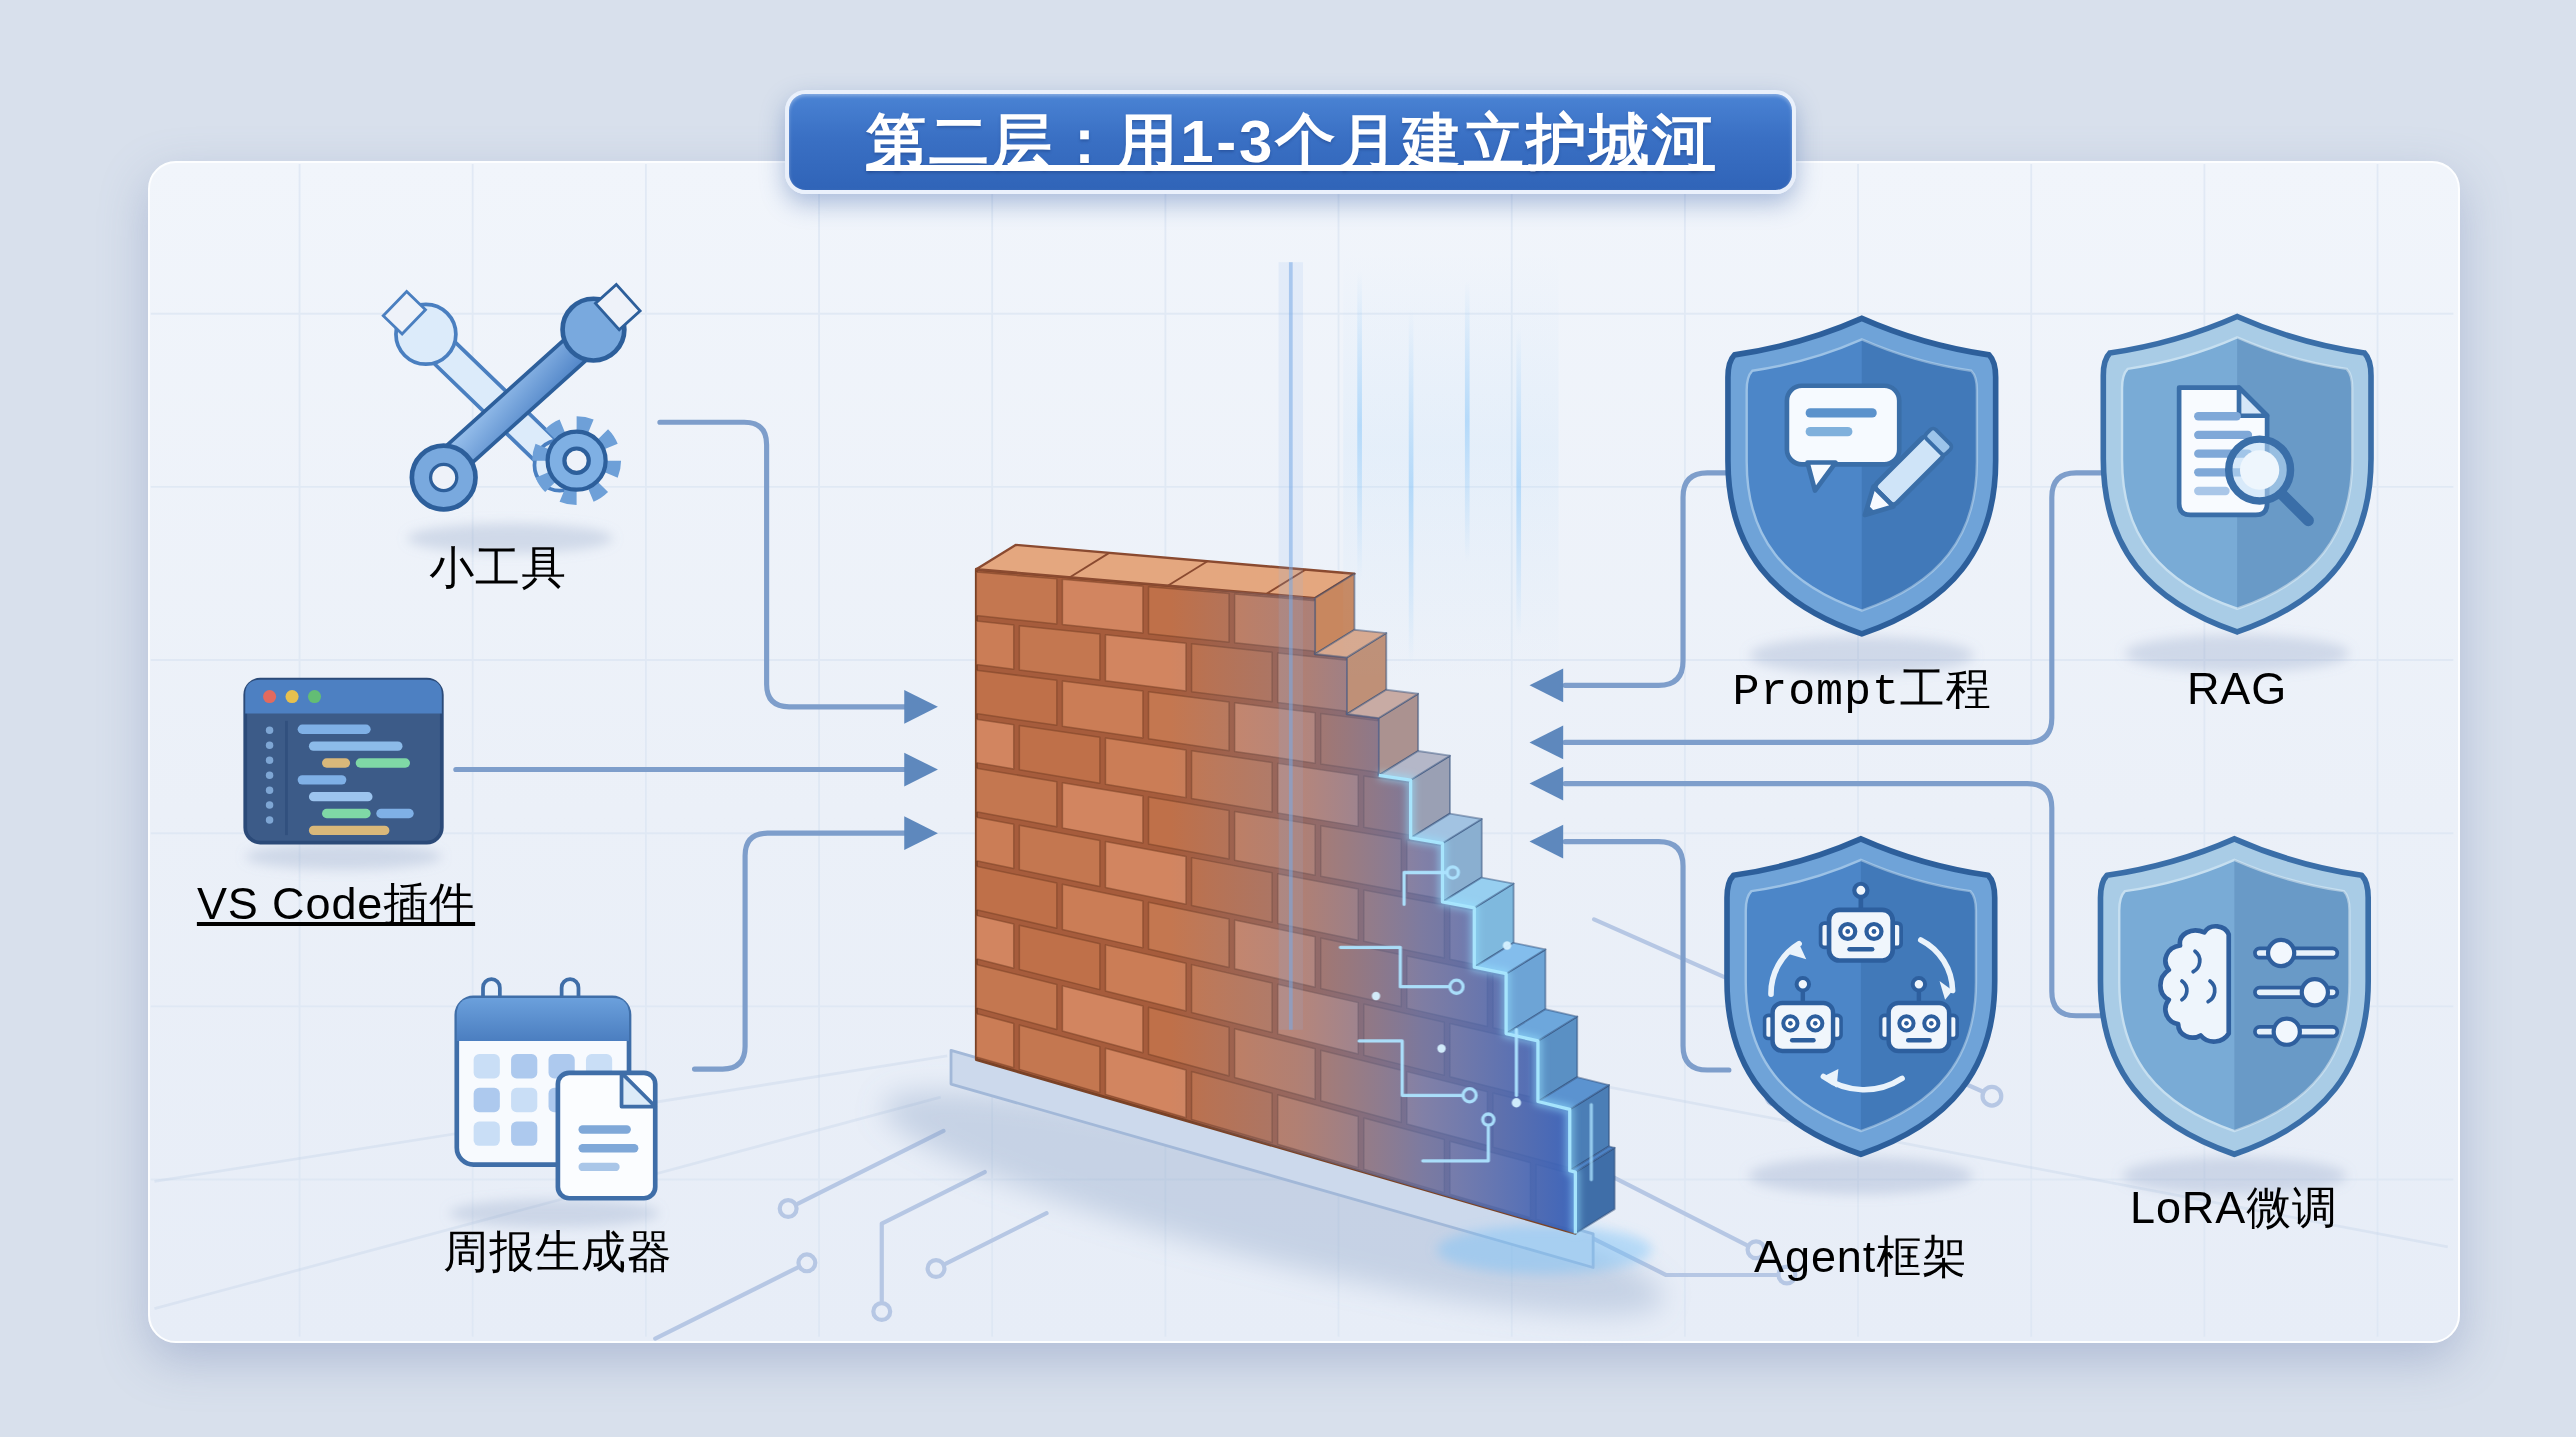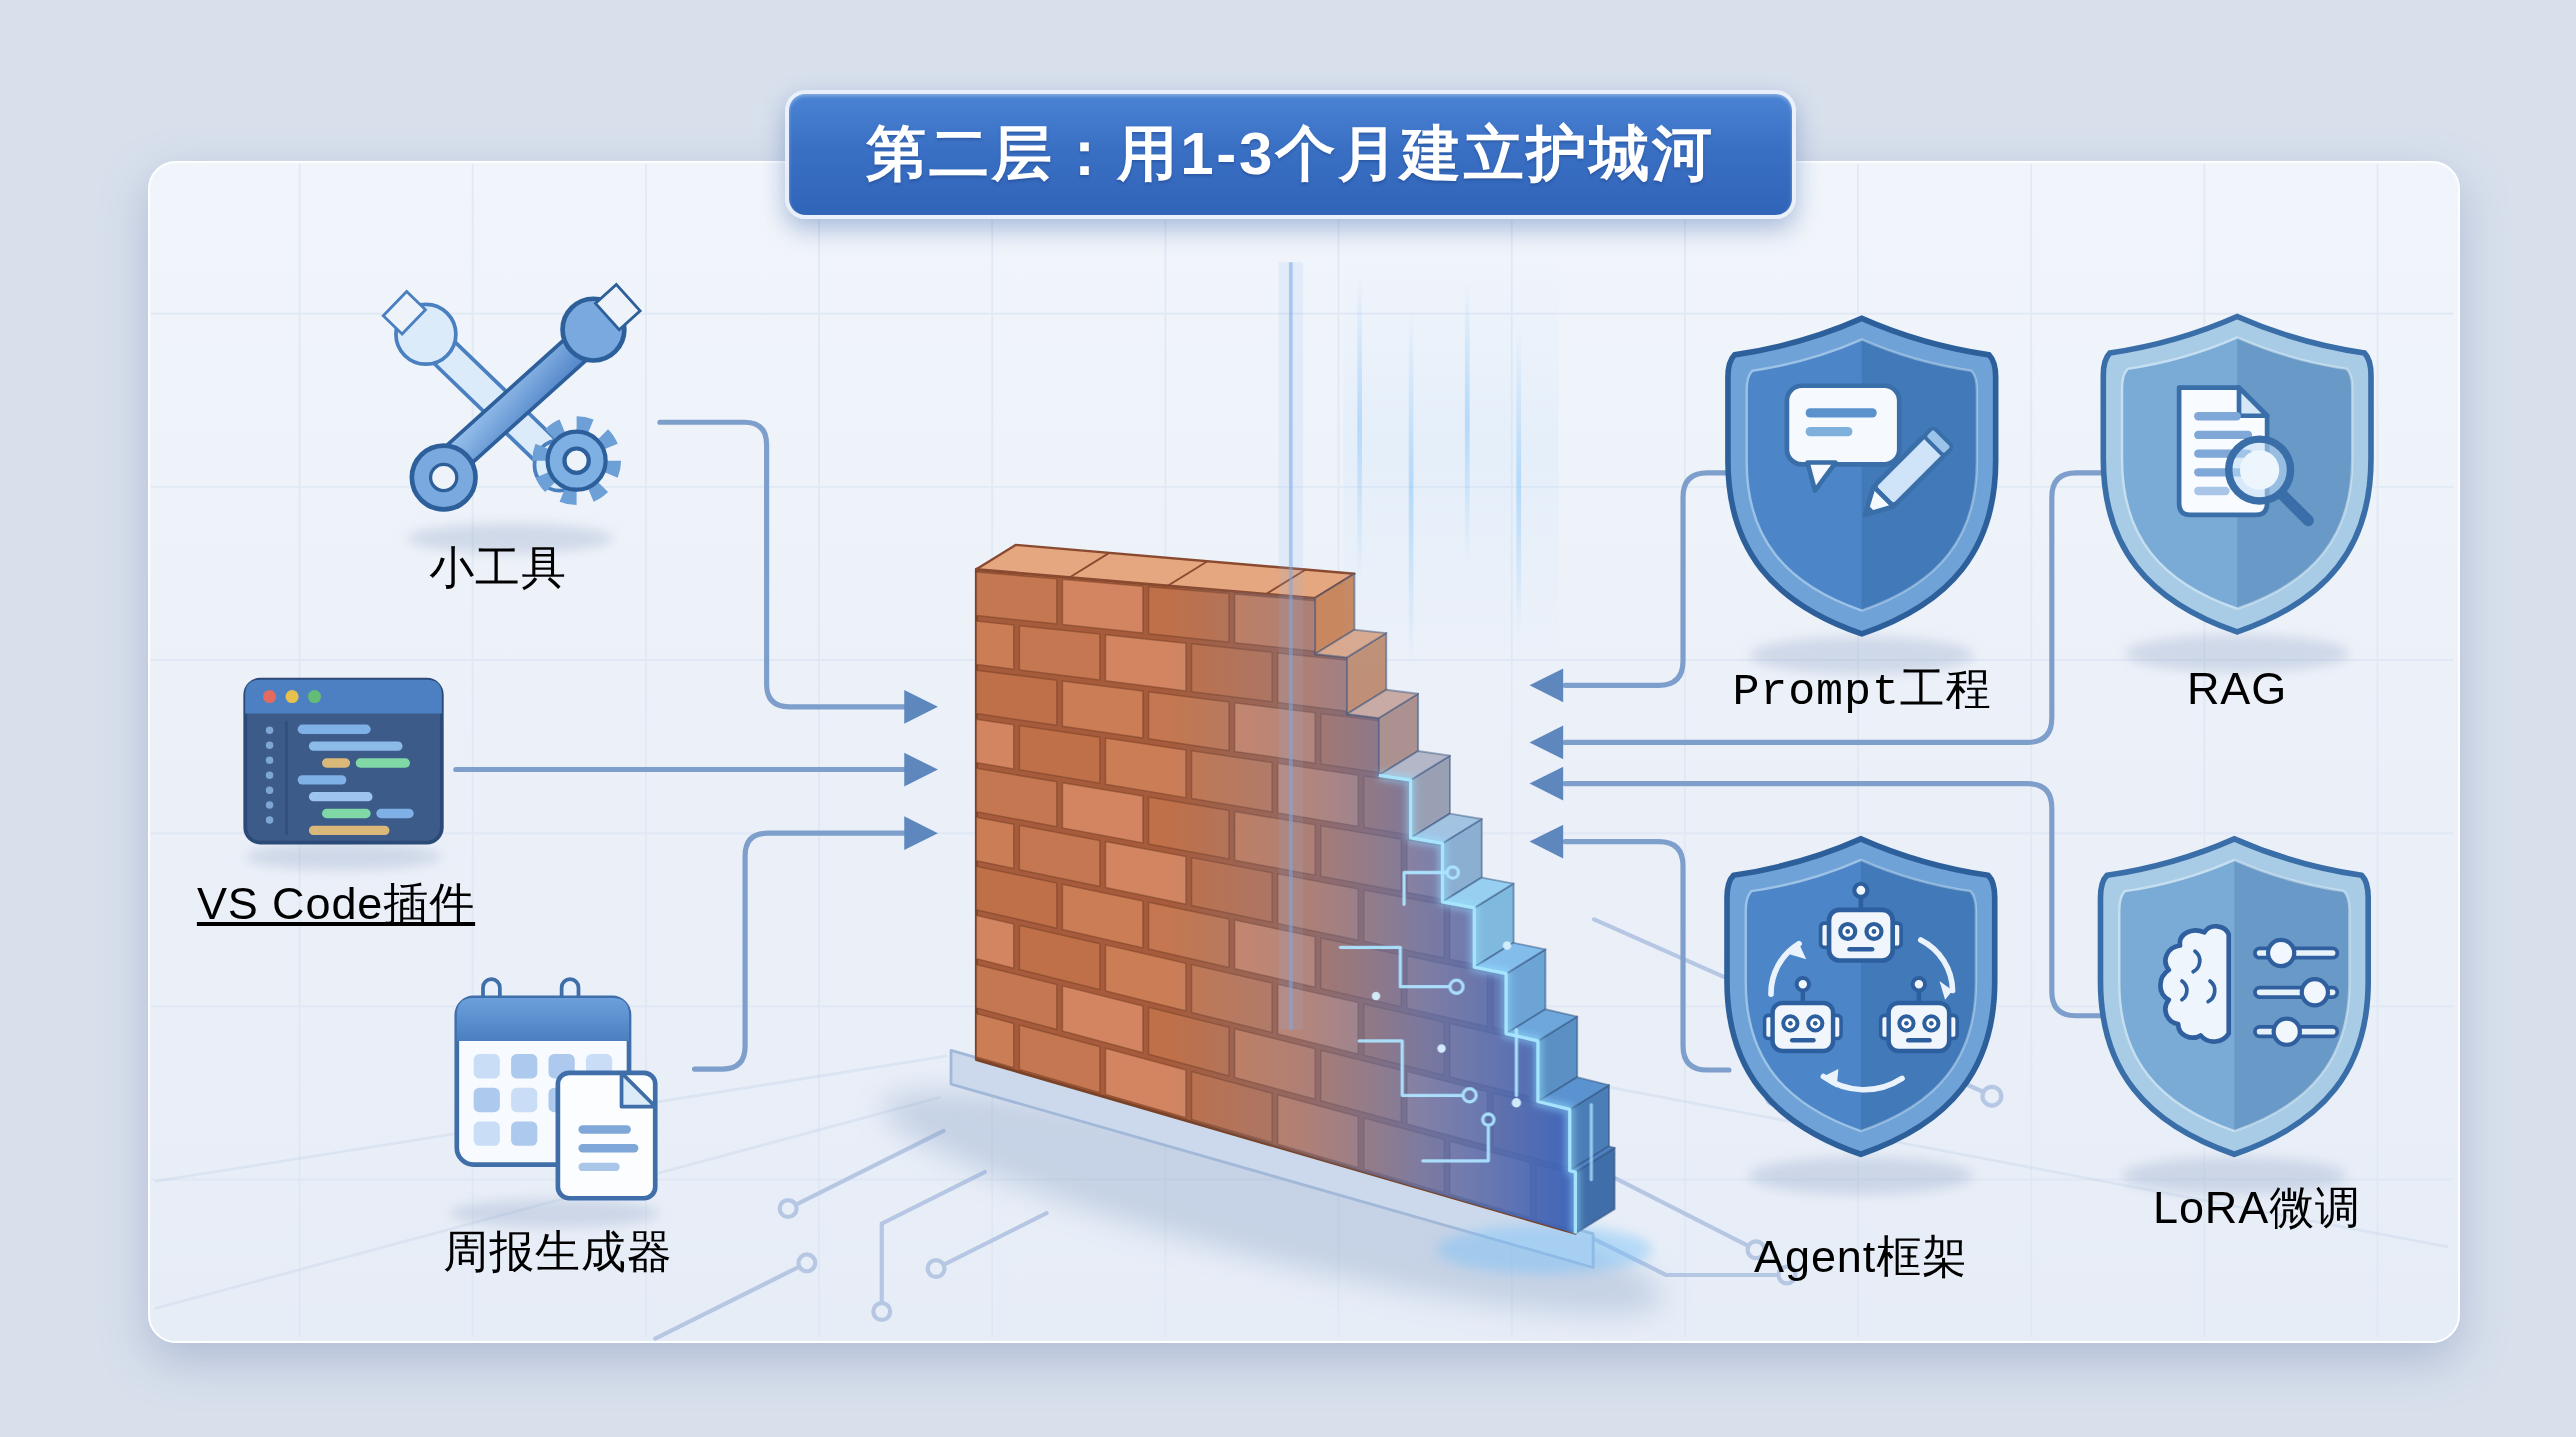--- a/index.html
+++ b/index.html
@@ -2,28 +2,28 @@
 <html style="font-size:15px"><head>
 <meta charset="utf-8">
 <style>
   html,body{margin:0;padding:0;background:#d8e0ec;}
   body{width:2576px;height:1438px;position:relative;overflow:hidden;
        font-family:"Liberation Sans","DejaVu Sans",sans-serif;}
   .panel{position:absolute;left:148px;top:161px;width:2308px;height:1178px;
          border-radius:28px;background:linear-gradient(180deg,#f1f5fb 0%,#ebf0f8 55%,#e7edf7 100%);
          border:2.8px solid #fdfeff;box-shadow:0 17px 47px rgba(110,130,175,0.38);}
   svg.scene{position:absolute;left:0;top:0;width:2576px;height:1438px;}
-  .title-badge{position:absolute;left:785px;top:90px;width:1011px;height:129px;
+  .title-badge{position:absolute;left:785px;top:90px;width:1011px;height:104px;
          box-sizing:border-box;border-radius:20.6px;
          background:linear-gradient(180deg,#4a83d4 0%,#3a70c4 45%,#3064b8 100%);
          border:4.7px solid rgba(248,251,255,0.92);
          box-shadow:0 9.4px 24px rgba(60,100,170,0.40), inset 0 1.9px 3.7px rgba(255,255,255,0.35);
          display:flex;align-items:center;justify-content:center;
          color:#ffffff;font-size:60px;font-weight:700;letter-spacing:2.8px;
-         text-shadow:0 1.9px 2.8px rgba(20,50,110,0.35);white-space:nowrap;}
+         text-shadow:0 1.9px 2.8px rgba(20,50,110,0.35);white-space:nowrap;text-decoration:underline;}
   .lbl{position:absolute;transform:translate(-50%,-50%);color:#000000;
        font-size:45px;font-weight:500;white-space:nowrap;letter-spacing:0.9px;}
 </style>
 </head>
 <body>
 
 <div class="panel"></div>
 
 <svg class="scene" viewBox="0 0 2752 1536">
   <defs>
@@ -431,14 +431,14 @@
   </g>
 </svg>
 
 <div class="title-badge">第二层：用1-3个月建立护城河</div>
 <div class="lbl" style="left:498px;top:568px;">小工具</div>
 <div class="lbl" style="left:336px;top:904px;text-decoration:underline;">VS Code插件</div>
 <div class="lbl" style="left:558px;top:1241px;margin-top:11px;">周报生成器</div>
 <div class="lbl" style="left:1862px;top:689px;font-family:Liberation Mono, monospace;">Prompt工程</div>
 <div class="lbl" style="left:2237px;top:689px;">RAG</div>
 <div class="lbl" style="left:1861px;top:1209px;margin-top:48px;">Agent框架</div>
-<div class="lbl" style="left:2234px;top:1208px;margin-left:23px;">LoRA微调</div>
+<div class="lbl" style="left:2234px;top:1208px;">LoRA微调</div>
 
 
 </body></html>

